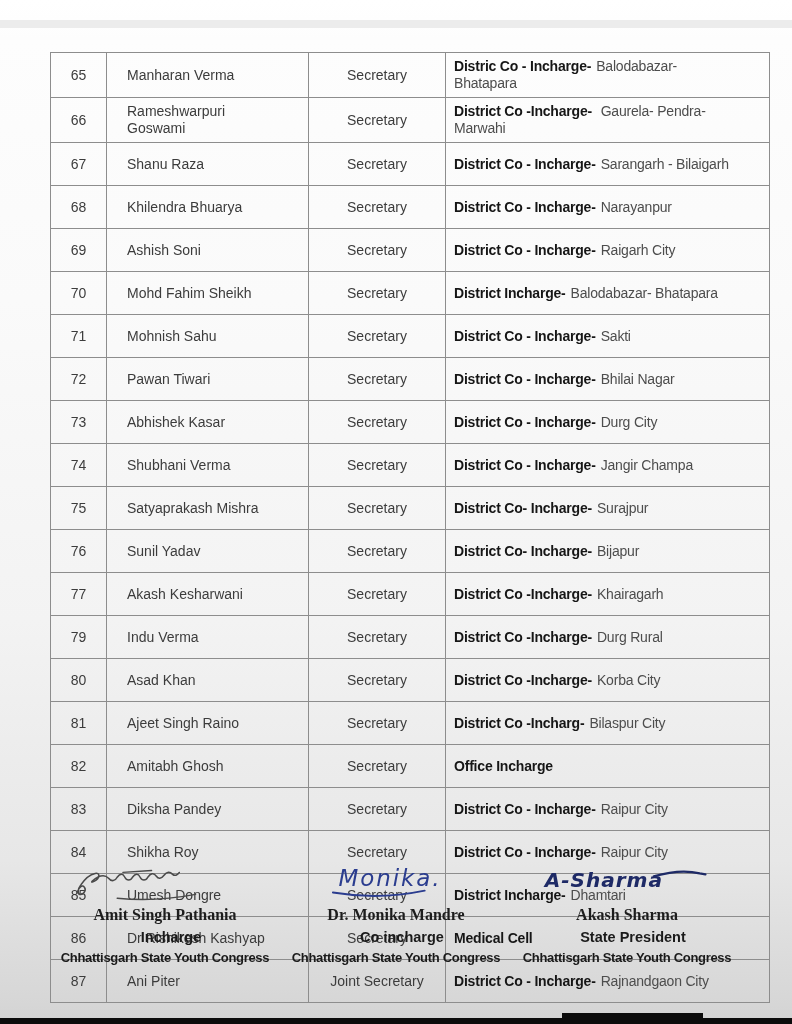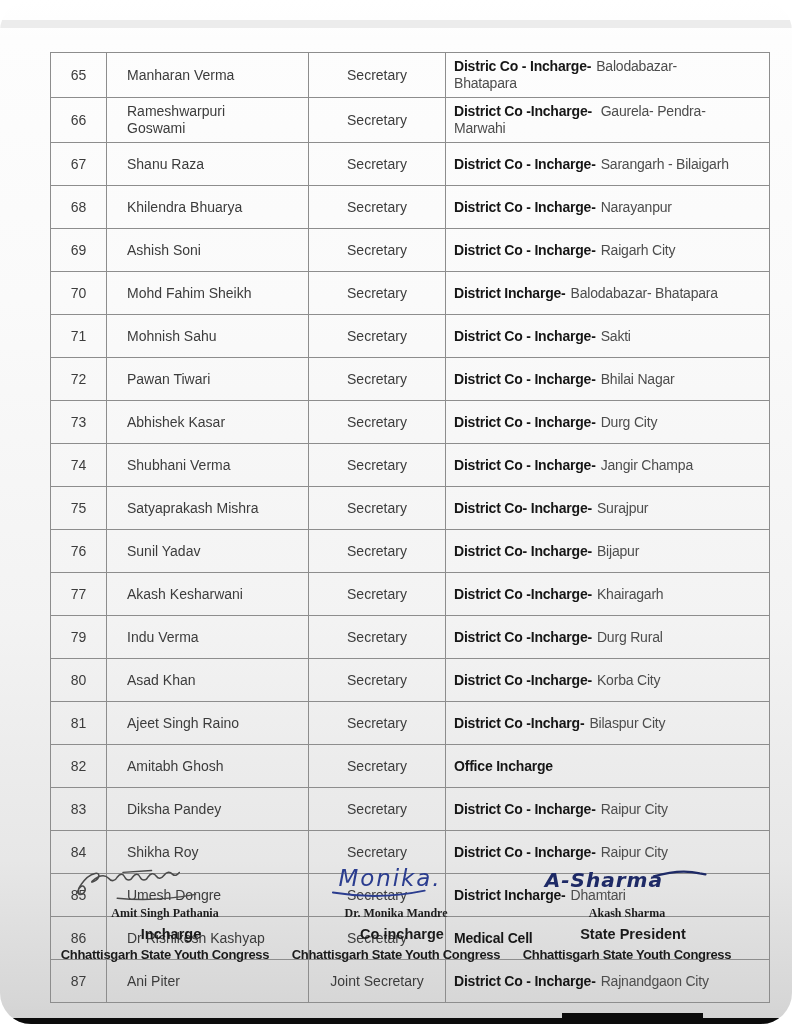--- a/index.html
+++ b/index.html
@@ -1,36 +1,36 @@
 <!DOCTYPE html>
 <html><head>
 <meta charset="utf-8">
 <style>
   html,body{margin:0;padding:0;}
   .page{position:relative;width:792px;height:1024px;overflow:hidden;
     background:linear-gradient(180deg,#ffffff 0px,#fdfdfd 40px,#fafafa 300px,#f3f3f3 620px,#e7e7e7 860px,#d6d6d6 1005px,#d3d3d3 1018px);
-    font-family:"Liberation Sans",sans-serif;border-radius:31px;}
+    font-family:"Liberation Sans",sans-serif;}
   .band{position:absolute;left:0;top:20px;width:792px;height:8px;background:#ececec;}
   table.roster{position:absolute;left:50px;top:52px;width:678px;border-collapse:collapse;table-layout:fixed;}
   table.roster td{border:1px solid #8d8d8d;height:32px;vertical-align:middle;overflow:hidden;
     font-size:14px;color:#3c3c3c;line-height:17px;}
   .t{white-space:pre;}
   .c-no{width:53px;text-align:center;}
   .c-name{width:180px;text-align:left;padding-left:20px;}
   .c-desg{width:134px;text-align:center;}
   .c-role{width:311px;text-align:left;padding:5px 4px 5px 8px;font-size:13.5px;letter-spacing:-0.2px;}
   .role-bold{font-weight:700;color:#161616;}
   .role-rest{color:#4d4d4d;margin-left:5px;}
   .role-rest:empty{display:none;}
   .signatures{position:absolute;left:52px;top:860px;width:688px;display:flex;justify-content:space-between;}
   .sig-col{width:226px;text-align:center;}
   .sig-svg{display:block;width:200px;height:44px;margin:0 auto;}
   .sig-svg path{fill:none;stroke-linecap:round;stroke-linejoin:round;}
   .sig-hand{font-family:"DejaVu Sans",sans-serif;font-style:italic;}
-  .sig-name{font-family:"Liberation Serif",serif;font-weight:700;font-size:12px;color:#1d1d1d;margin-top:2px;}
+  .sig-name{font-family:"Liberation Serif",serif;font-weight:700;font-size:16px;color:#1d1d1d;margin-top:2px;}
   .sig-role{font-weight:700;font-size:14.5px;color:#1a1a1a;margin-top:5px;padding-left:12px;}
   .sig-org{font-weight:700;font-size:13px;color:#1a1a1a;margin-top:5px;letter-spacing:-0.3px;}
   .bar{position:absolute;left:0;top:1018px;width:792px;height:6px;background:#0b0b0b;}
   .notch{position:absolute;left:562px;top:1013px;width:141px;height:11px;background:#0b0b0b;}
 </style>
 </head>
 <body>
 
 <div class="page">
   <div class="band"></div>

